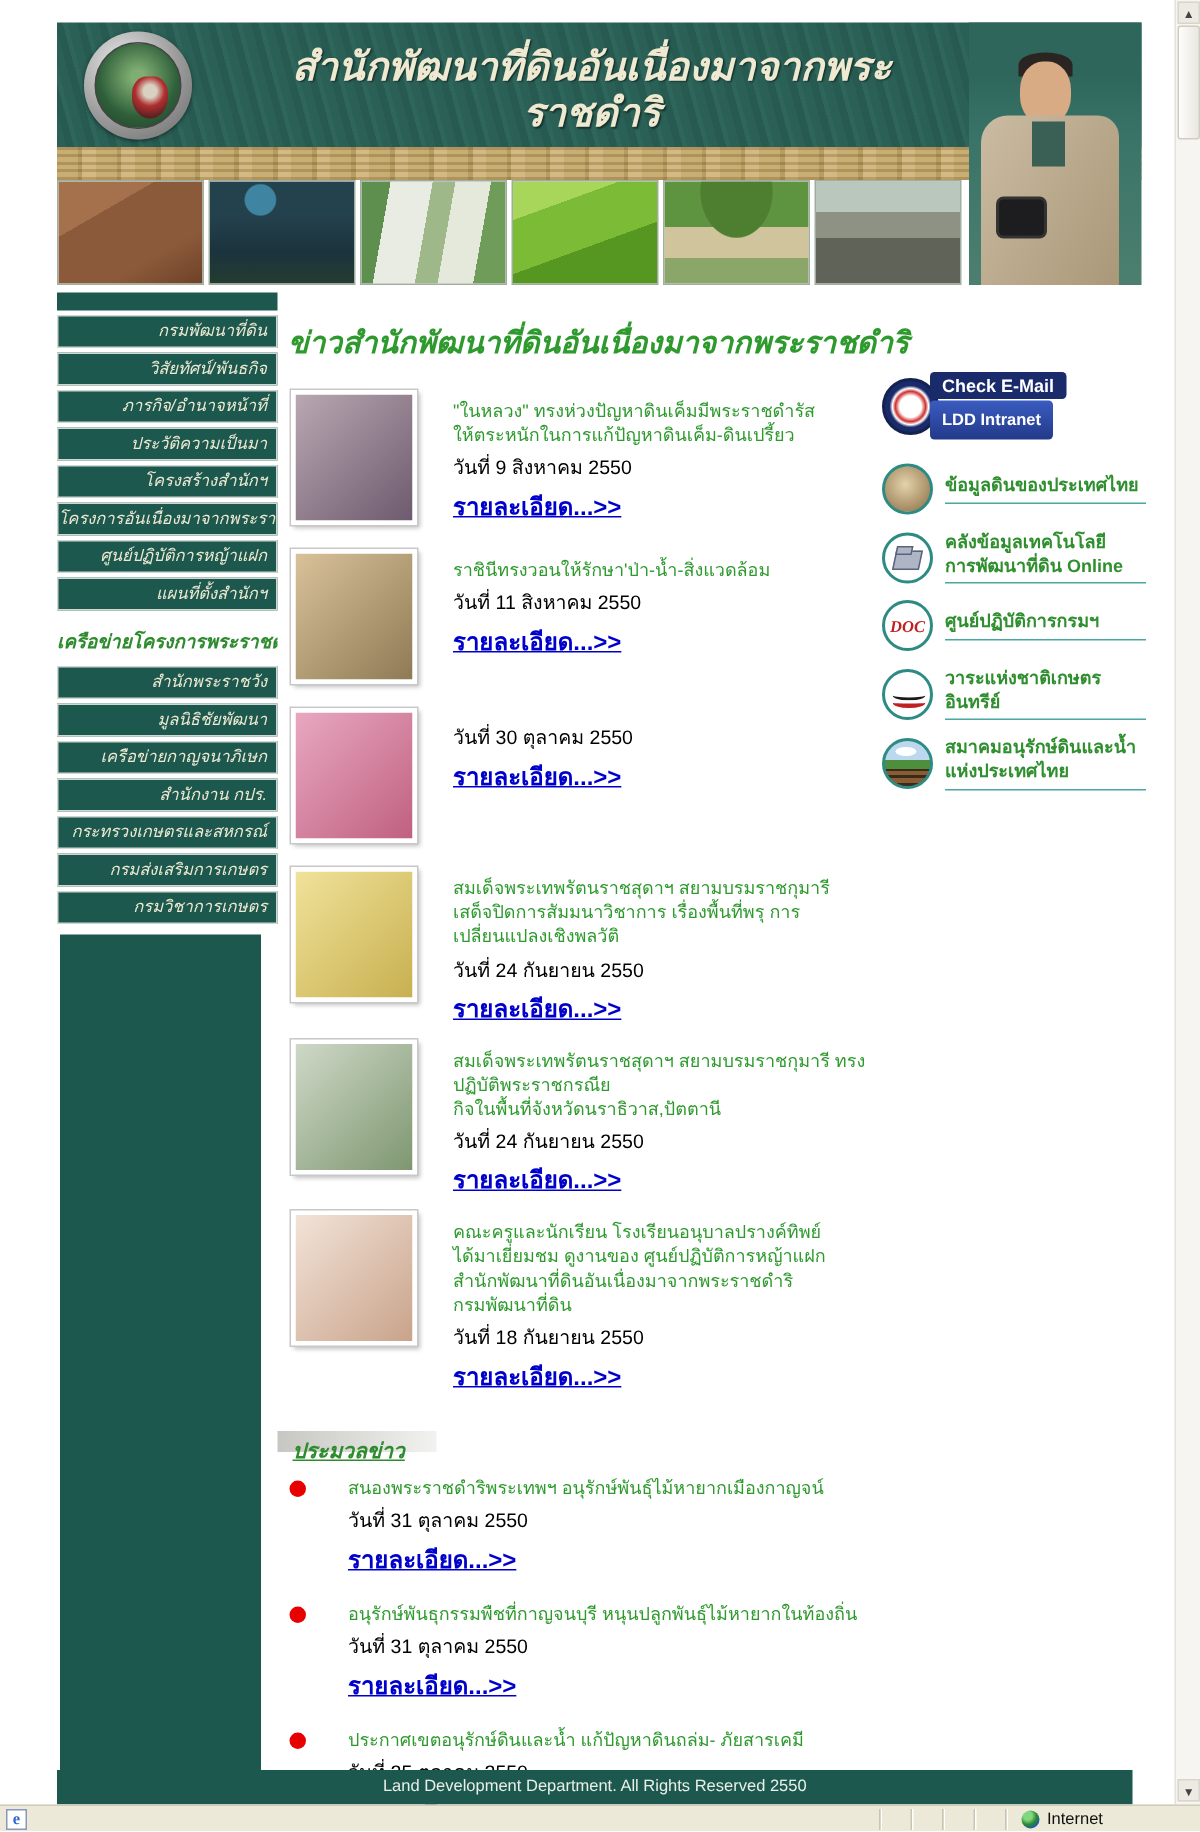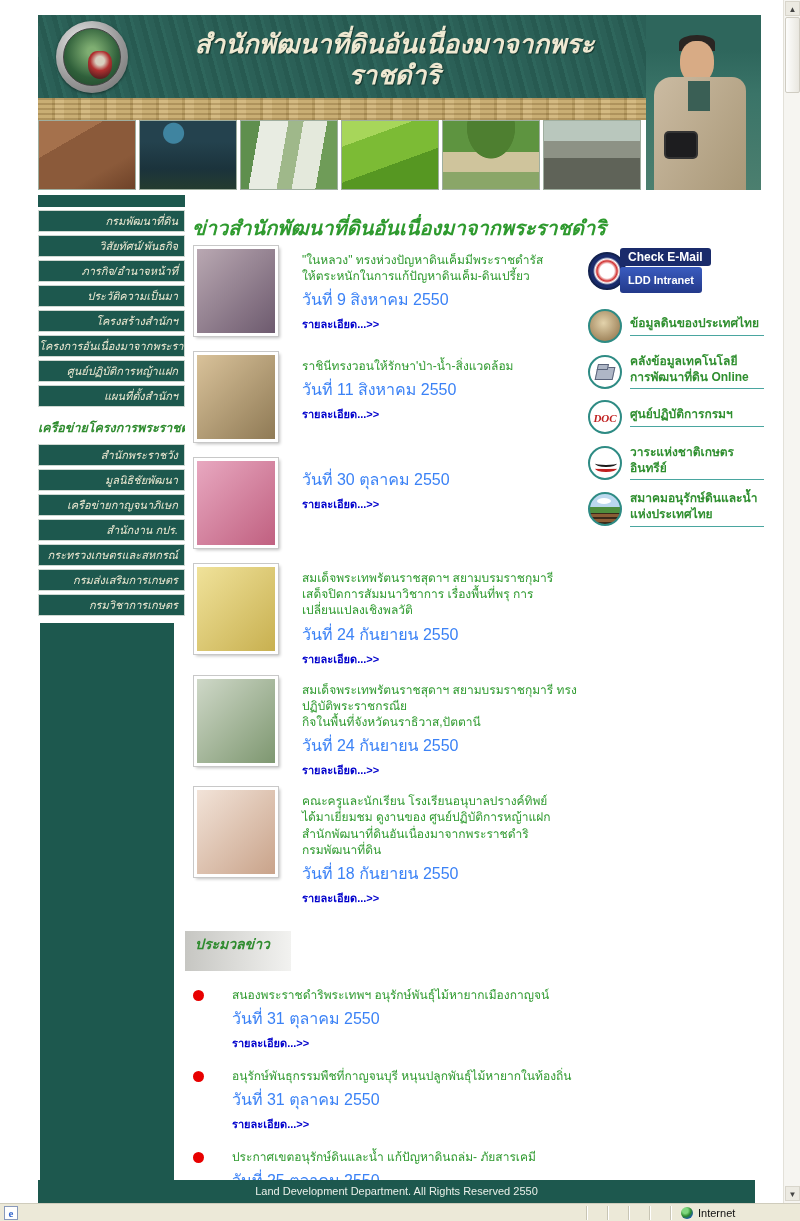--- a/index.html
+++ b/index.html
@@ -54,36 +54,36 @@
   .side { position:absolute; left:38px; top:195px; width:147px; height:985px; display:flex; flex-direction:column; }
   .side-topbar { width:147px; height:12px; background:#1d584e; margin-bottom:3px; }
   .sbtn { width:147px; height:22px; margin-bottom:3px; background:#1d584e; border:1px solid #cfd8d2;
     color:#ede9d2; font-size:11px; font-style:italic; text-align:right; line-height:20px; padding-right:6px;
     white-space:nowrap; overflow:hidden; cursor:pointer; }
   .side-head { color:#2e8b2e; font-weight:bold; font-style:italic; font-size:12.5px; text-align:center; margin:8px 0 6px; white-space:nowrap; overflow:hidden; }
   .stail { width:134px; margin-left:2px; margin-top:4px; flex:1; background:#1d584e; }
 
   
   .main { position:absolute; left:192px; top:212px; width:392px; }
-  .news-h1 { color:#2e9a2e; font-size:20px; font-weight:bold; font-style:italic; white-space:nowrap; }
+  .news-h1 { color:#2e9a2e; font-size:20px; font-weight:bold; font-style:italic; margin-bottom:14px; white-space:nowrap; }
   .news-item { display:flex; margin-bottom:6px; min-height:94px; }
   .nphoto { flex:0 0 84px; height:90px; border:3px solid #fff; outline:1px solid #c8c8c8; box-shadow:2px 2px 3px rgba(0,0,0,.25); margin:2px 0 8px 2px; }
   .np1 { background:linear-gradient(135deg,#b9a8b2,#6d5a6e); }
   .np2 { background:linear-gradient(135deg,#d9c29a,#8f7a55); }
   .np3 { background:linear-gradient(135deg,#e8a8c0,#c06080); }
   .np4 { background:linear-gradient(135deg,#f0e29a,#c8b050); }
   .np5 { background:linear-gradient(135deg,#cfd8c8,#7e9770); }
   .np6 { background:linear-gradient(135deg,#f2e3d8,#c9a38a); }
   .ntext { margin-left:24px; padding-top:8px; }
   .ntitle { color:#2e9a2e; font-size:12px; line-height:1.35; white-space:pre-line; }
-  .ndate { color:#3b82f6; font-size:16px; margin-top:3px; }
-  .nlink { color:#0000cc; font-size:11px; font-weight:bold; cursor:pointer; display:inline-block; margin-top:3px; }
-
-  .digest-bar { width:106px; height:40px; margin:24px 0 16px -7px; padding-left:10px;
-    background:linear-gradient(90deg,#c6c6c2,#f2f2f0); color:#2e8b2e; font-size:14px; font-weight:bold; font-style:italic; line-height:26px; }
+  .ndate { color:#000000; font-size:13px; margin-top:3px; }
+  .nlink { color:#0000cc; font-size:16px; font-weight:bold; text-decoration:underline; cursor:pointer; display:inline-block; margin-top:3px; }
+
+  .digest-bar { width:106px; height:14px; margin:24px 0 16px -7px; padding-left:10px;
+    background:linear-gradient(90deg,#c6c6c2,#f2f2f0); color:#2e8b2e; font-size:14px; font-weight:bold; font-style:italic; line-height:26px;text-decoration:underline; }
   .ditem { display:flex; margin-bottom:16px;gap:16px; }
   .bullet { flex:0 0 11px; width:11px; height:11px; border-radius:50%; background:#e80000; margin:3px 12px 0 1px; }
 
   
   .rcol { position:absolute; left:588px; top:248px; width:176px; }
   .email { display:flex; align-items:center; margin-bottom:16px; cursor:pointer; }
   .email-logo { flex:0 0 38px; width:38px; height:38px; border-radius:50%;
     background:radial-gradient(circle at 50% 50%,#fff 30%,#d03030 42%,#fff 50%,#1a2b6b 58%); border:2px solid #13224f; }
   .email-txts { margin-left:-6px; }
   .email-l1 { background:#1a2b6b; color:#fff; font-size:12px; font-weight:bold; padding:2px 8px; border-radius:3px; }

